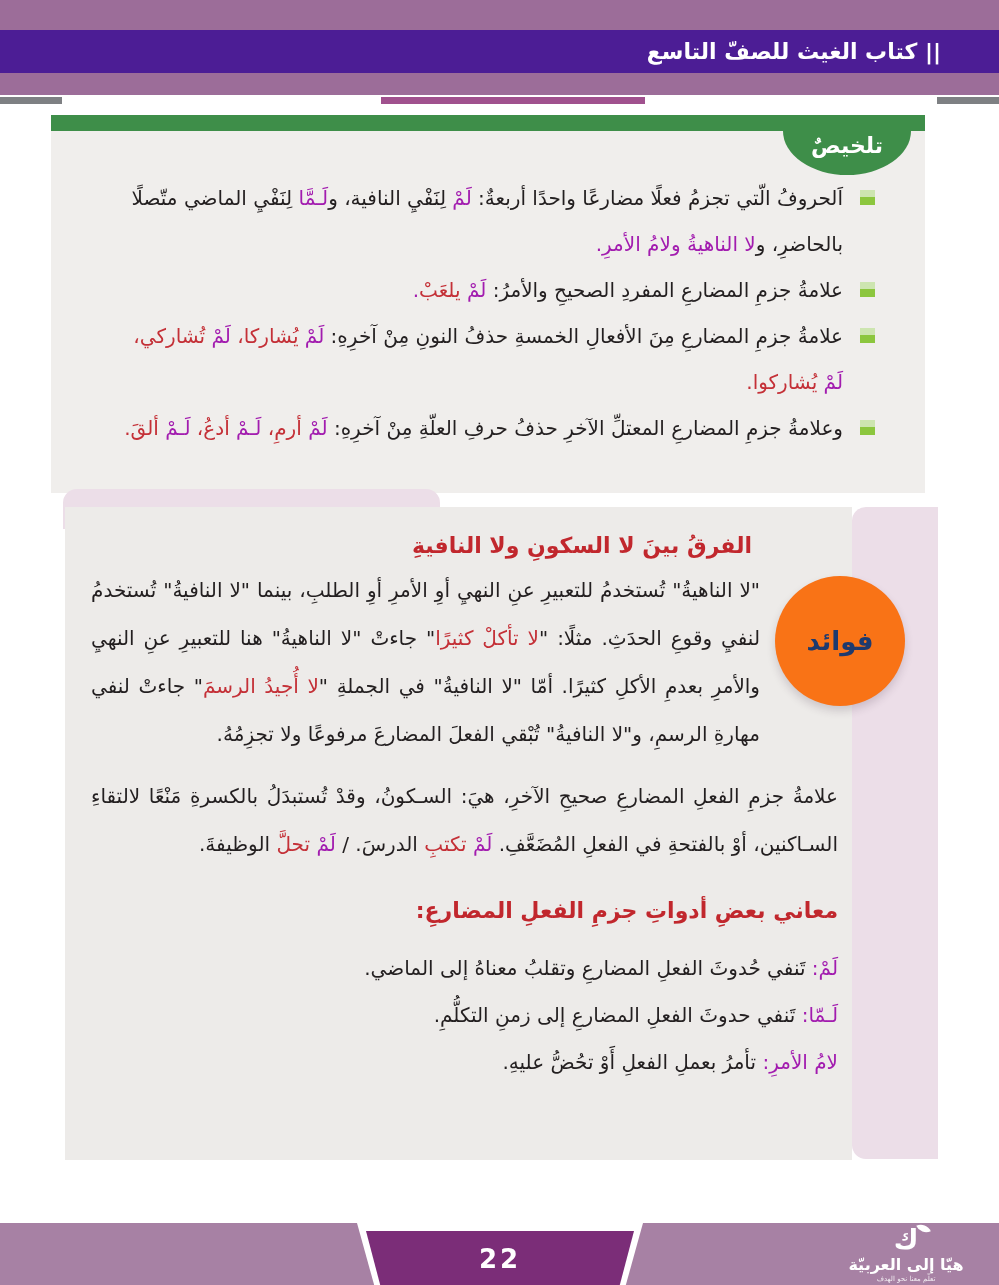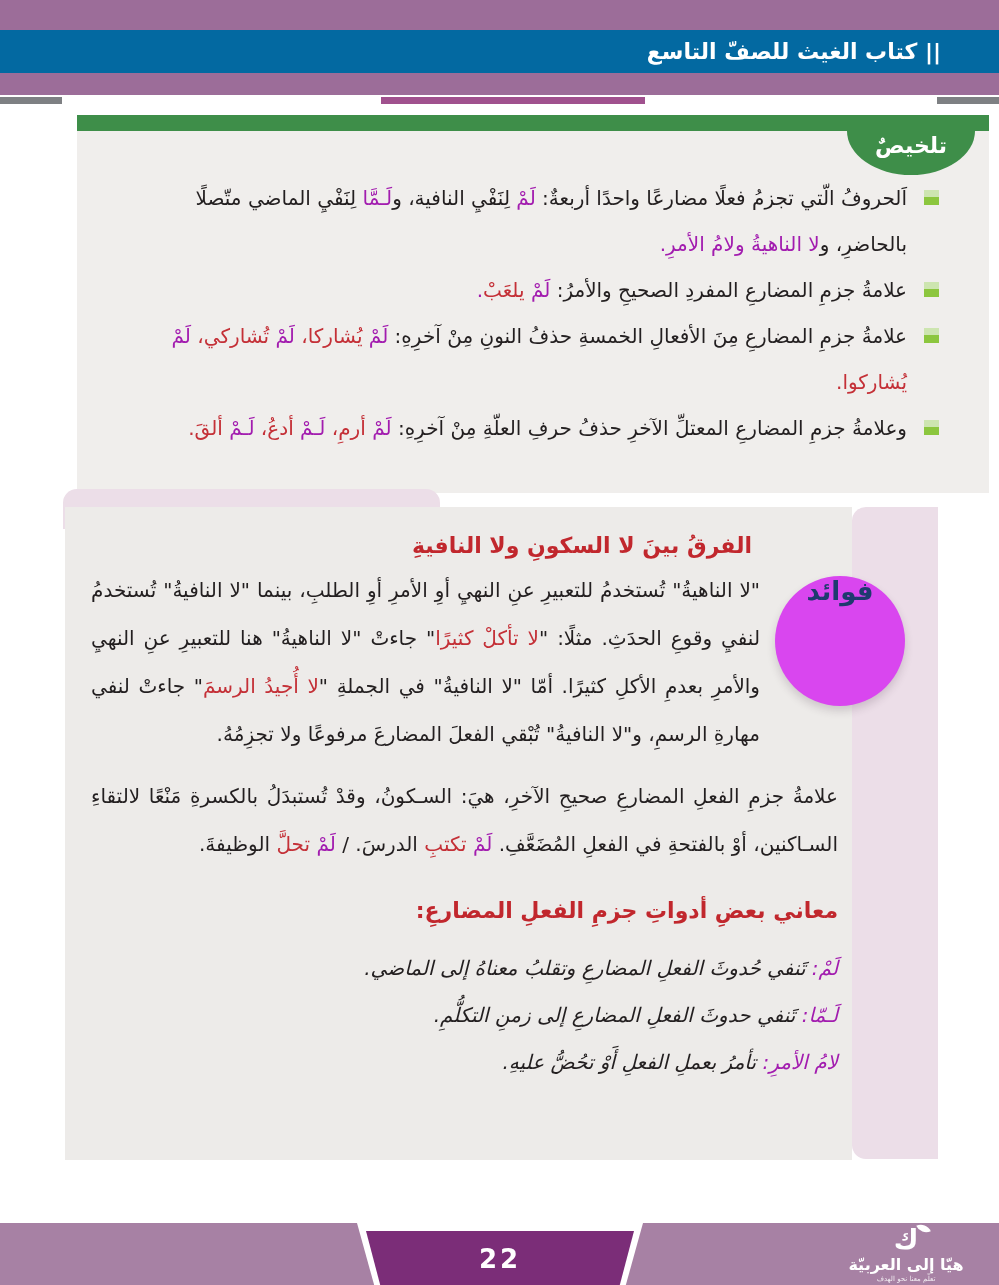--- a/index.html
+++ b/index.html
@@ -1,56 +1,56 @@
 <!DOCTYPE html>
 <html lang="ar" dir="rtl"><head>
 <meta charset="utf-8">
 <style>
   html,body{margin:0;padding:0;background:#ffffff;}
   body{font-family:"DejaVu Sans",sans-serif;}
   .page{position:relative;width:999px;height:1285px;margin:0 auto;background:#ffffff;overflow:hidden;direction:rtl;}
 
   
   .hdr-band1{position:absolute;left:0;top:0;width:999px;height:30px;background:#9c6d99;}
-  .hdr-band2{position:absolute;left:0;top:30px;width:999px;height:43px;background:#0369a1;
+  .hdr-band2{position:absolute;left:0;top:30px;width:999px;height:43px;background:#4c1d95;
              display:flex;align-items:center;justify-content:flex-start;padding:0 58px;box-sizing:border-box;}
   .hdr-title{color:#ffffff;font-size:22px;font-weight:bold;letter-spacing:.3px;}
   .hdr-band3{position:absolute;left:0;top:73px;width:999px;height:22px;background:#9c6d99;}
   .bar{position:absolute;top:97px;height:7px;}
   .bar-gray-r{right:0;width:62px;background:#7e8083;}
   .bar-gray-l{left:0;width:62px;background:#7e8083;}
   .bar-purple{left:381px;width:264px;background:#a0518e;}
 
   
-  .summary{position:absolute;left:77px;top:115px;width:874px;height:378px;background:#f0eeec;padding-left:38px;}
+  .summary{position:absolute;left:51px;top:115px;width:874px;height:378px;background:#f0eeec;}
   .summary-topbar{position:absolute;left:0;top:0;width:100%;height:16px;background:#3e8e49;}
   .summary-tab{position:absolute;top:16px;right:14px;width:128px;height:44px;background:#3e8e49;
                border-radius:0 0 64px 64px / 0 0 44px 44px;display:flex;align-items:flex-start;justify-content:center;}
   .summary-tab span{color:#ffffff;font-weight:bold;font-size:22px;line-height:30px;}
   .summary-list{position:absolute;top:16px;right:0;left:0;padding:44px 50px 0 58px;margin:0;list-style:none;}
   .summary-list li{position:relative;padding-right:32px;font-size:20px;line-height:46px;color:#231f20;text-align:right;}
   .sq{position:absolute;right:0;top:15px;width:15px;height:15px;
       background:linear-gradient(180deg,#cde5b0 0%,#cde5b0 45%,#8cc63e 45%,#8cc63e 100%);}
 
   
   .pink-top{position:absolute;left:63px;top:489px;width:377px;height:40px;background:#ecdee8;border-radius:14px 14px 0 0;}
   .pink-side{position:absolute;left:852px;top:507px;width:86px;height:652px;background:#ecdee8;border-radius:14px 0 0 14px;}
   .fawaid-box{position:absolute;left:65px;top:507px;width:787px;height:653px;background:#edebe9;}
-  .fawaid-circle{position:absolute;left:775px;top:576px;width:130px;height:130px;background:#d946ef;border-radius:50%;
-                 box-shadow:0 5px 9px rgba(60,40,60,.18);z-index:1;display:flex;justify-content:center;}
+  .fawaid-circle{position:absolute;left:775px;top:576px;width:130px;height:130px;background:#f97316;border-radius:50%;
+                 box-shadow:0 5px 9px rgba(60,40,60,.18);z-index:1;display:flex;align-items:center;justify-content:center;}
   .fawaid-circle span{color:#1e3a6e;font-size:26px;font-weight:bold;}
   .fawaid-content{position:absolute;left:26px;right:14px;top:0;direction:rtl;z-index:2;}
   .red-h{color:#c1272d;font-weight:bold;font-size:22px;text-align:right;}
   .h1red{margin:26px 86px 0 0;}
   .h2red{margin:30px 0 0 0;}
   .par{font-size:20px;line-height:48px;color:#231f20;text-align:justify;text-align-last:right;}
   .par1{margin:8px 78px 0 0;}
   .par2{margin:14px 0 0 0;}
   .defs{margin-top:22px;}
-  .def-line{font-size:20px;line-height:47px;color:#231f20;text-align:right;font-style:italic;}
+  .def-line{font-size:20px;line-height:47px;color:#231f20;text-align:right;}
 
   .c-b{color:#a21caf;}
   .c-r{color:#c43037;}
 
   
   .ftr-band{position:absolute;left:0;top:1223px;width:999px;height:62px;background:#a781a4;}
   .ftr-white-trap{position:absolute;left:357px;top:1223px;width:286px;height:62px;background:#ffffff;
                   clip-path:polygon(0 0,100% 0,94% 100%,6% 100%);}
   .ftr-tab{position:absolute;left:366px;top:1231px;width:268px;height:56px;background:#7b2d78;
            clip-path:polygon(0 0,100% 0,94.5% 100%,5.5% 100%);display:flex;align-items:center;justify-content:center;}

